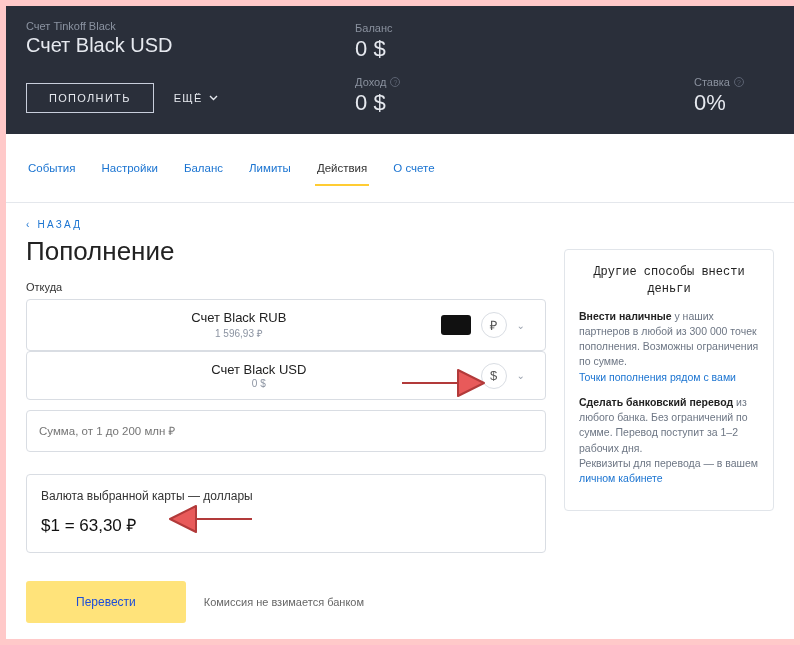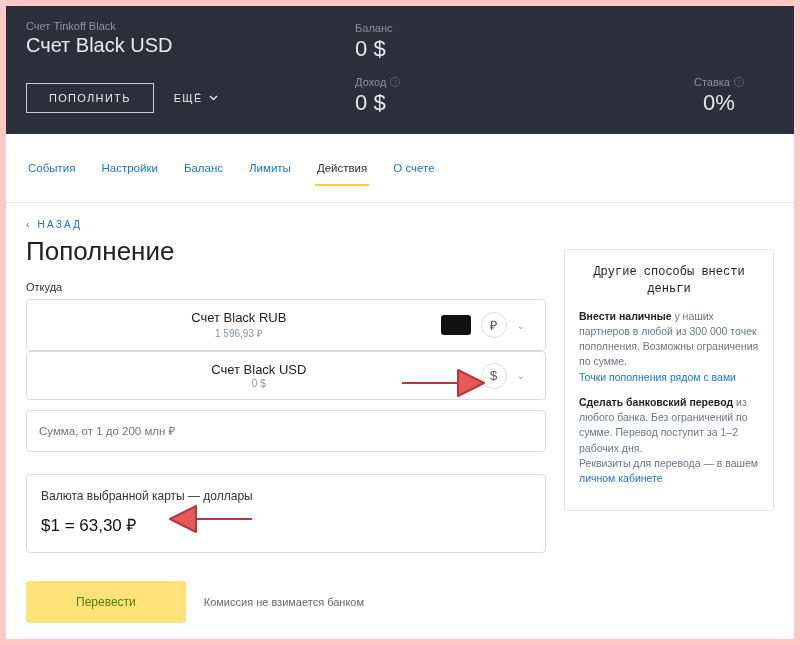--- a/index.html
+++ b/index.html
@@ -44,21 +44,21 @@
   .chev { color:#9aa2ae; font-size:10px; }
 
   .inputs { display:flex; gap:28px; margin-top:10px; }
   .inp { flex:1; border:1px solid #d9dde3; border-radius:4px; padding:14px 12px; font-size:11.5px; color:#888; background:#fff; }
 
   .ratebox { border:1px solid #d9dde3; border-radius:4px; padding:14px 14px 16px; margin-top:22px; }
   .rate-lbl { font-size:12px; color:#333; }
   .rate-val { font-size:17px; color:#111; margin-top:10px; }
 
   .submit-row { display:flex; align-items:center; gap:18px; margin-top:28px; }
-  .btn-primary { background:#ffe37a; border:none; padding:14px 50px; font-size:12px; color:#4d7c0f; cursor:pointer; border-radius:3px; }
+  .btn-primary { background:#ffe37a; border:none; padding:14px 50px; font-size:12px; color:#1d4ed8; cursor:pointer; border-radius:3px; }
   .fee { font-size:11px; color:#666; }
 
   .side { border:1px solid #e1e5ea; border-radius:4px; padding:14px 14px 14px; font-size:10.5px; color:#6d7684; line-height:1.45; margin-top:30px; }
   .side-title { text-align:center; font-size:12px; color:#222; margin-bottom:10px;font-family:Liberation Mono, monospace; }
   .side b { color:#222; font-weight:600; }
   .side a { color:#1b74d1; text-decoration:none; cursor:pointer; }
   .side-sec { margin-bottom:10px; }
 
   
   .arrow { position:absolute; pointer-events:none; }
@@ -92,21 +92,21 @@
           </div>
         <div class="stat-val">0 $</div>
         <div class="stat-gap"></div>
         <div class="stat-label">
             <span>Доход</span> 
             <span class="qmark">?</span>
           </div>
         <div class="stat-val">0 $</div>
       </div>
       <div style="flex:1"></div>
-      <div class="stat-col" style="margin-right:30px; justify-content:flex-end;text-align:center;">
+      <div class="stat-col" style="margin-right:30px; justify-content:flex-end;">
         <div class="stat-label">
             <span>Ставка</span> 
             <span class="qmark">?</span>
           </div>
         <div class="stat-val">0%</div>
       </div>
     </div>
   </div>
 
   <div class="tabs" id="tabs">

